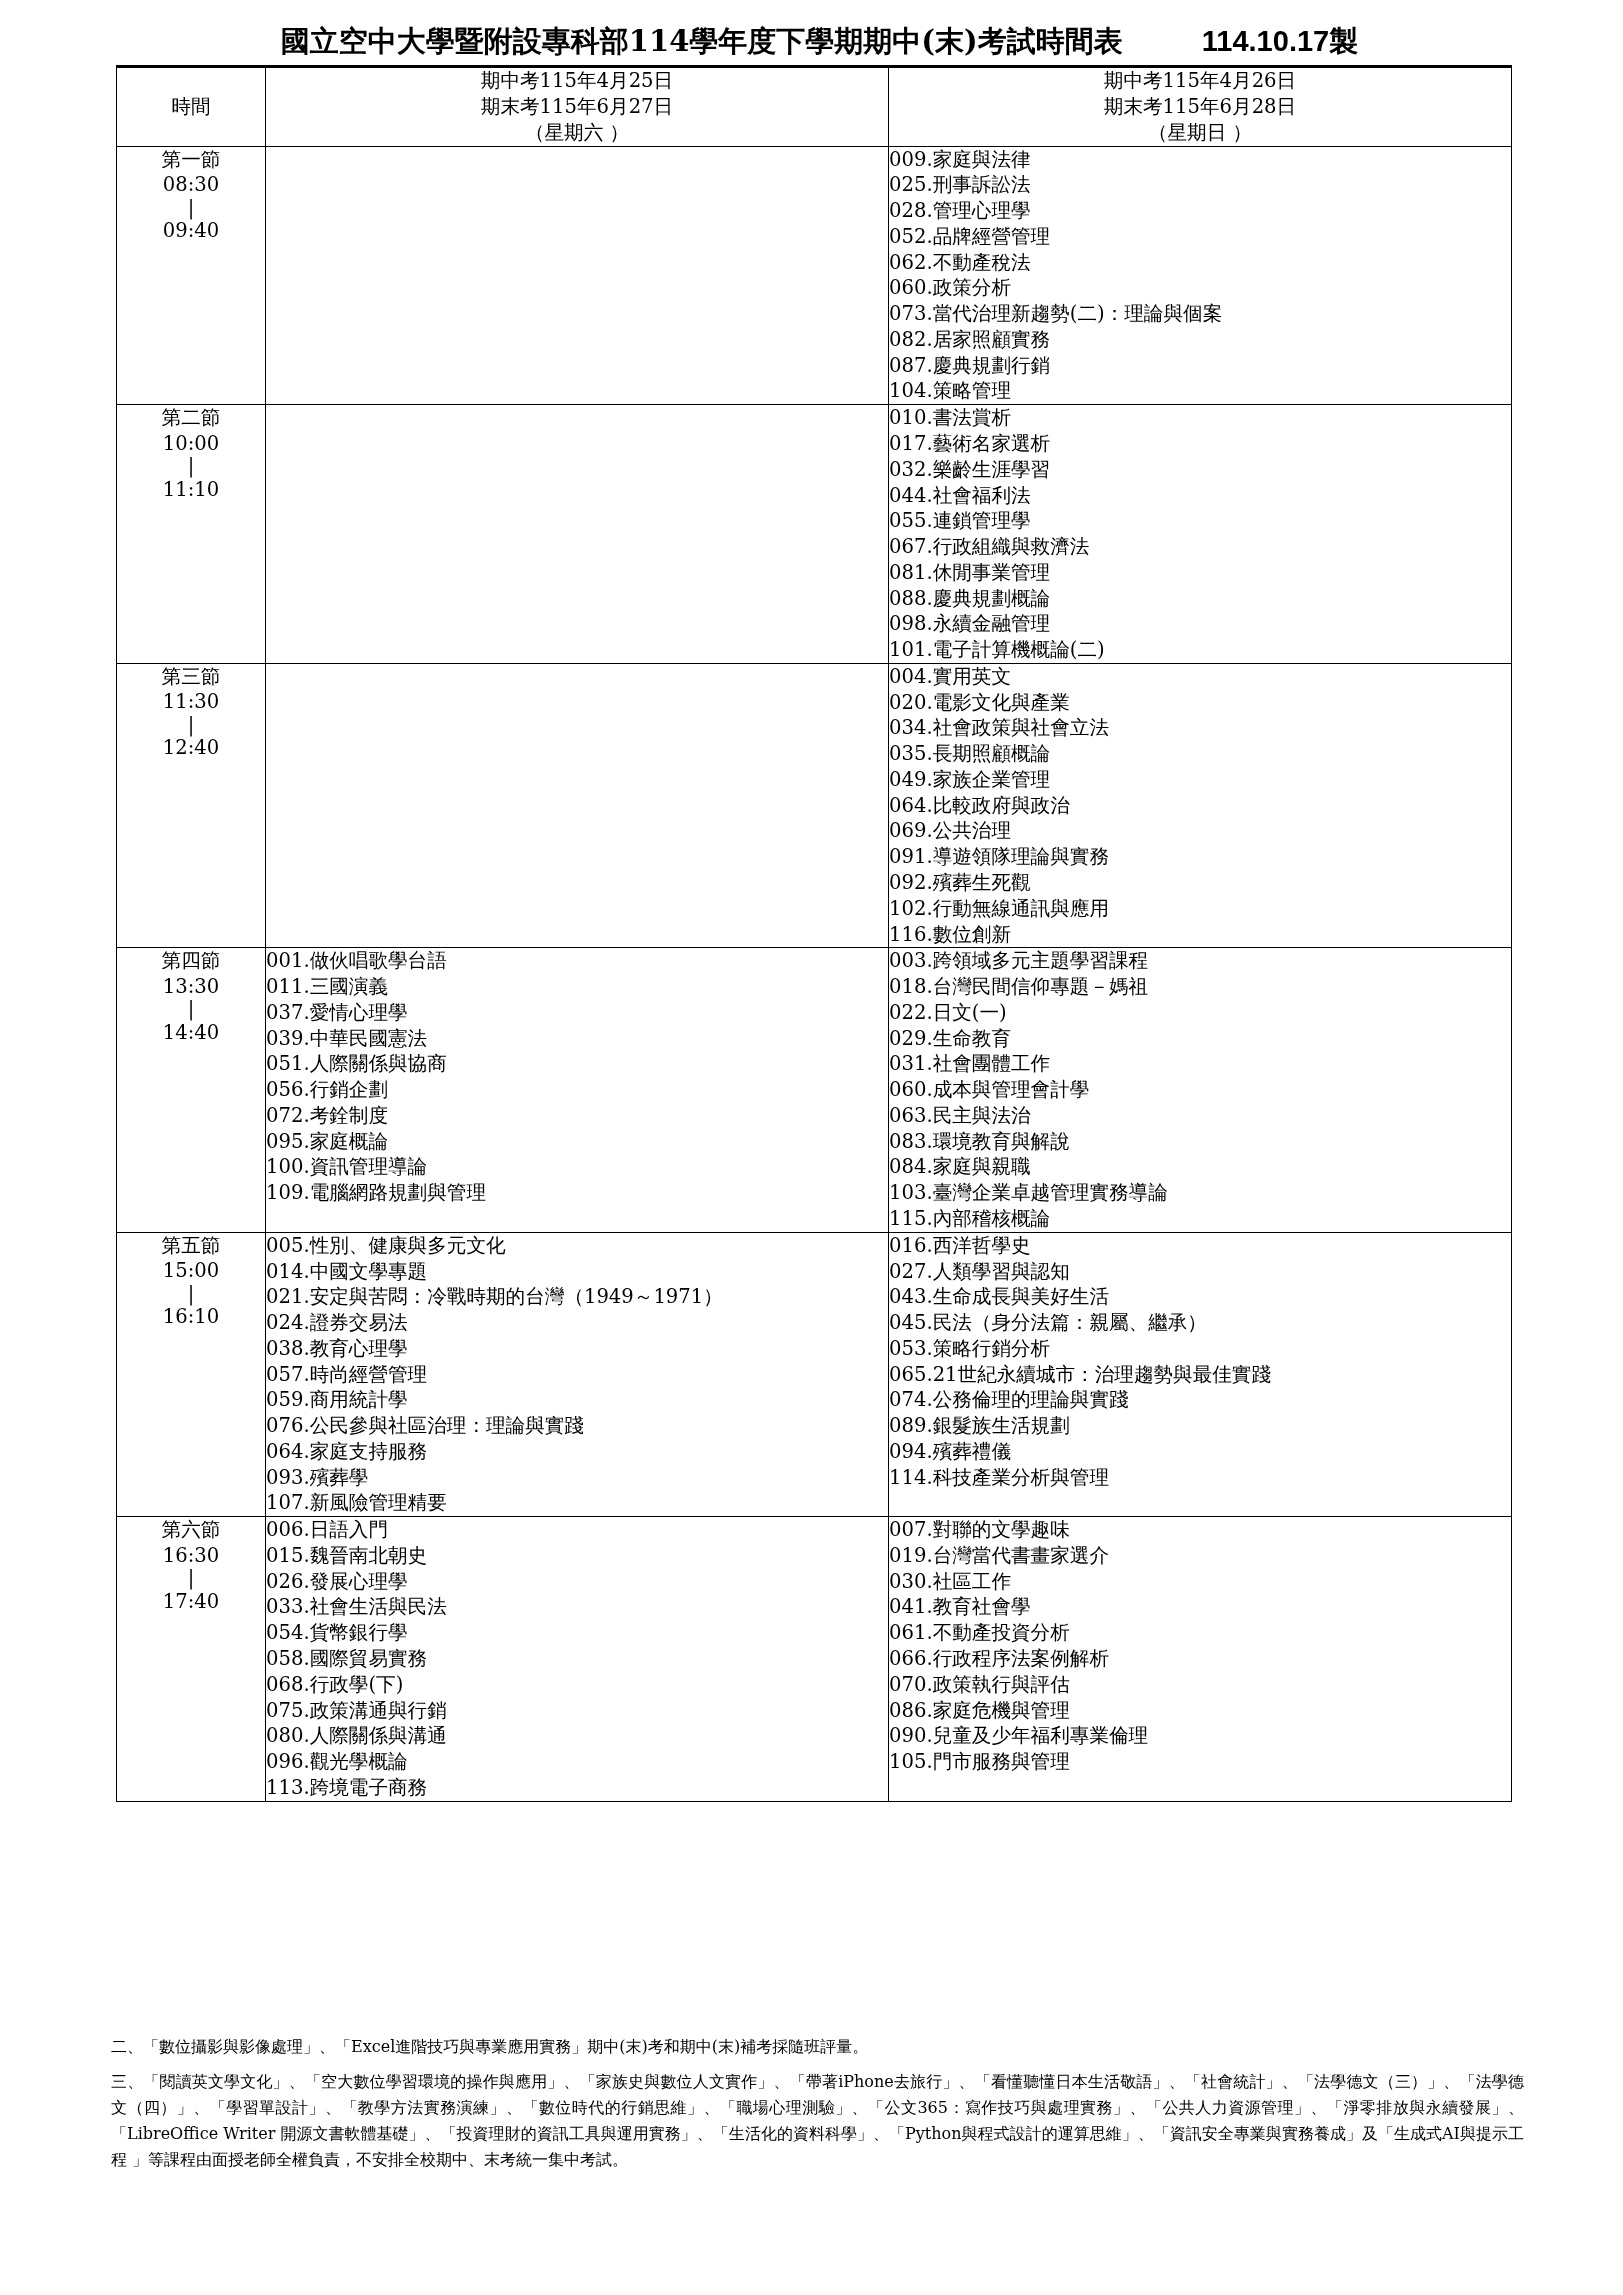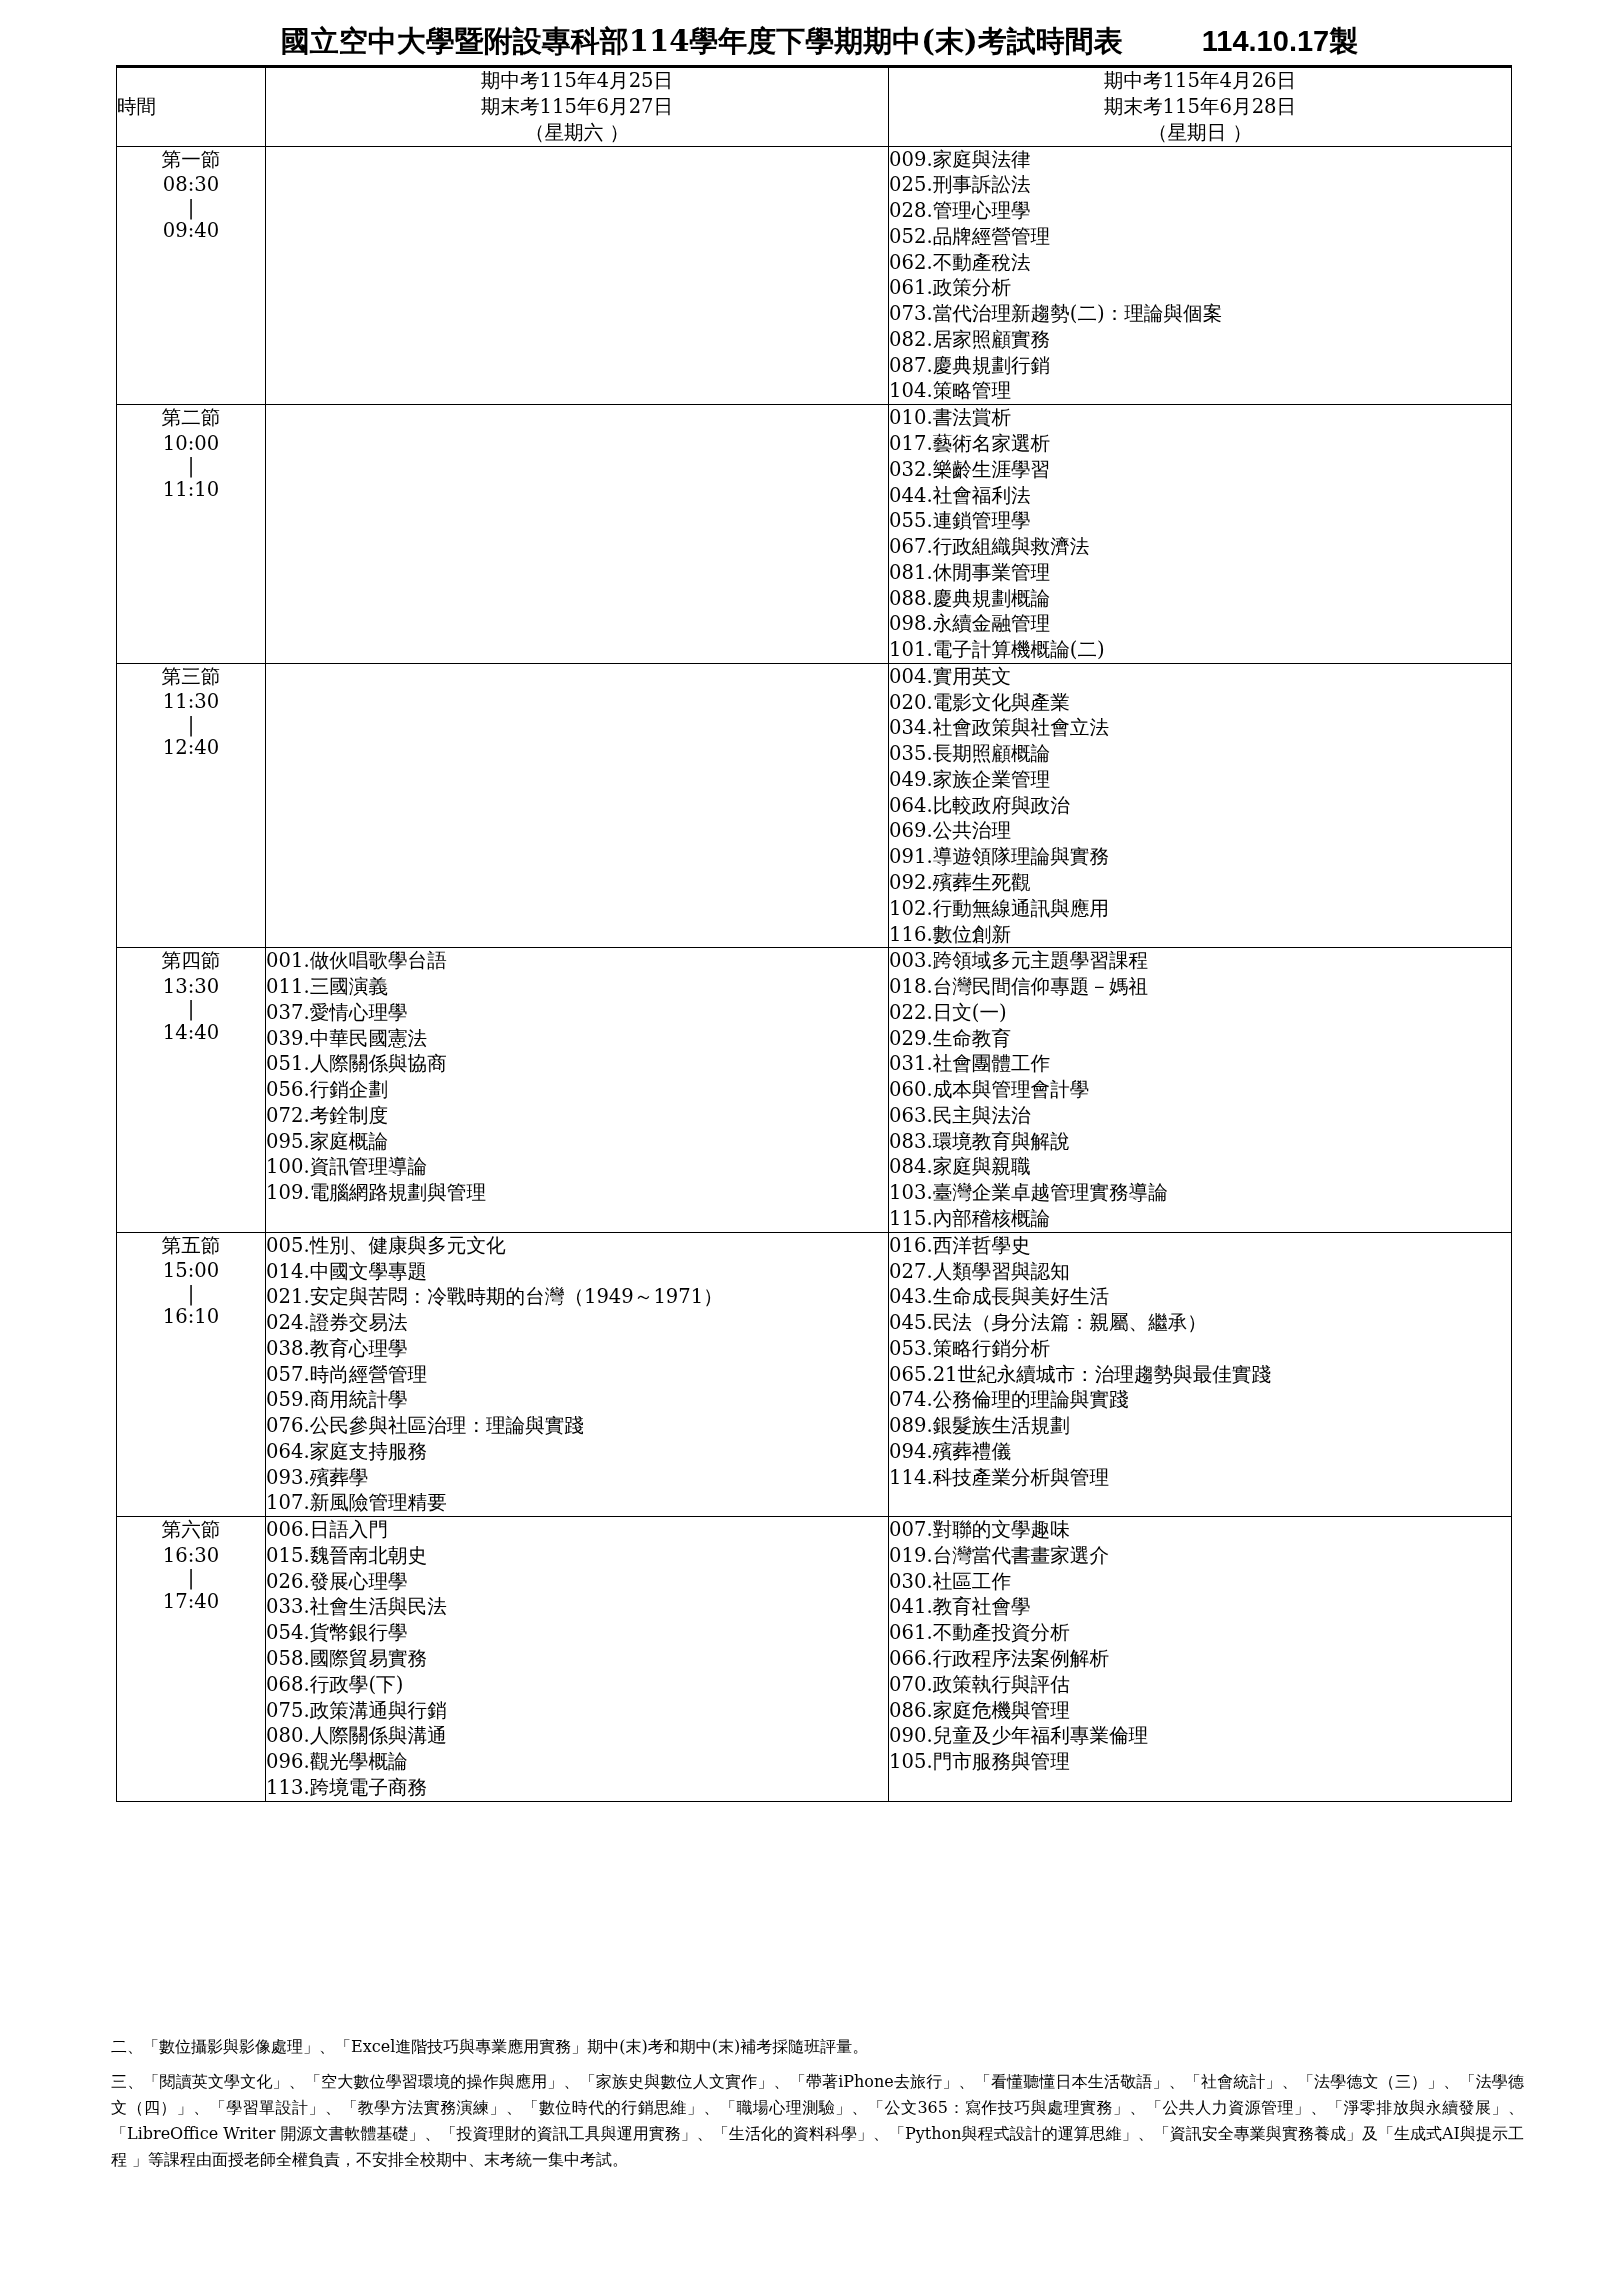--- a/index.html
+++ b/index.html
@@ -68,21 +68,21 @@
   .col-sun   { width: 623px; }
 
   .head-cell {
     text-align: center;
     padding: 5.2px 0 6.5px 0;
     font-size: 19.6px;
     line-height: 1.32;
   }
   .head-cell .hline { display: block; white-space: nowrap; }
   .head-time {
-    text-align: left;
+    text-align: center;
     font-size: 19.6px;
     vertical-align: middle !important;
     padding-top: 38px;
   }
 
   
   .time-cell {
     text-align: center;
     font-size: 19.6px;
     line-height: 1.30;
@@ -164,21 +164,21 @@
             <span class="tline dash">|</span>
             <span class="tline">09:40</span>
           </td>
           <td class="course-cell empty"></td>
           <td class="course-cell">
             <span class="course">009.家庭與法律</span>
             <span class="course">025.刑事訴訟法</span>
             <span class="course">028.管理心理學</span>
             <span class="course">052.品牌經營管理</span>
             <span class="course">062.不動產稅法</span>
-            <span class="course">061.政策分析</span>
+            <span class="course">060.政策分析</span>
             <span class="course">073.當代治理新趨勢(二)：理論與個案</span>
             <span class="course">082.居家照顧實務</span>
             <span class="course">087.慶典規劃行銷</span>
             <span class="course">104.策略管理</span>
           </td>
         </tr>
         <tr>
           <td class="time-cell">
             <span class="tline">第二節</span>
             <span class="tline">10:00</span>

